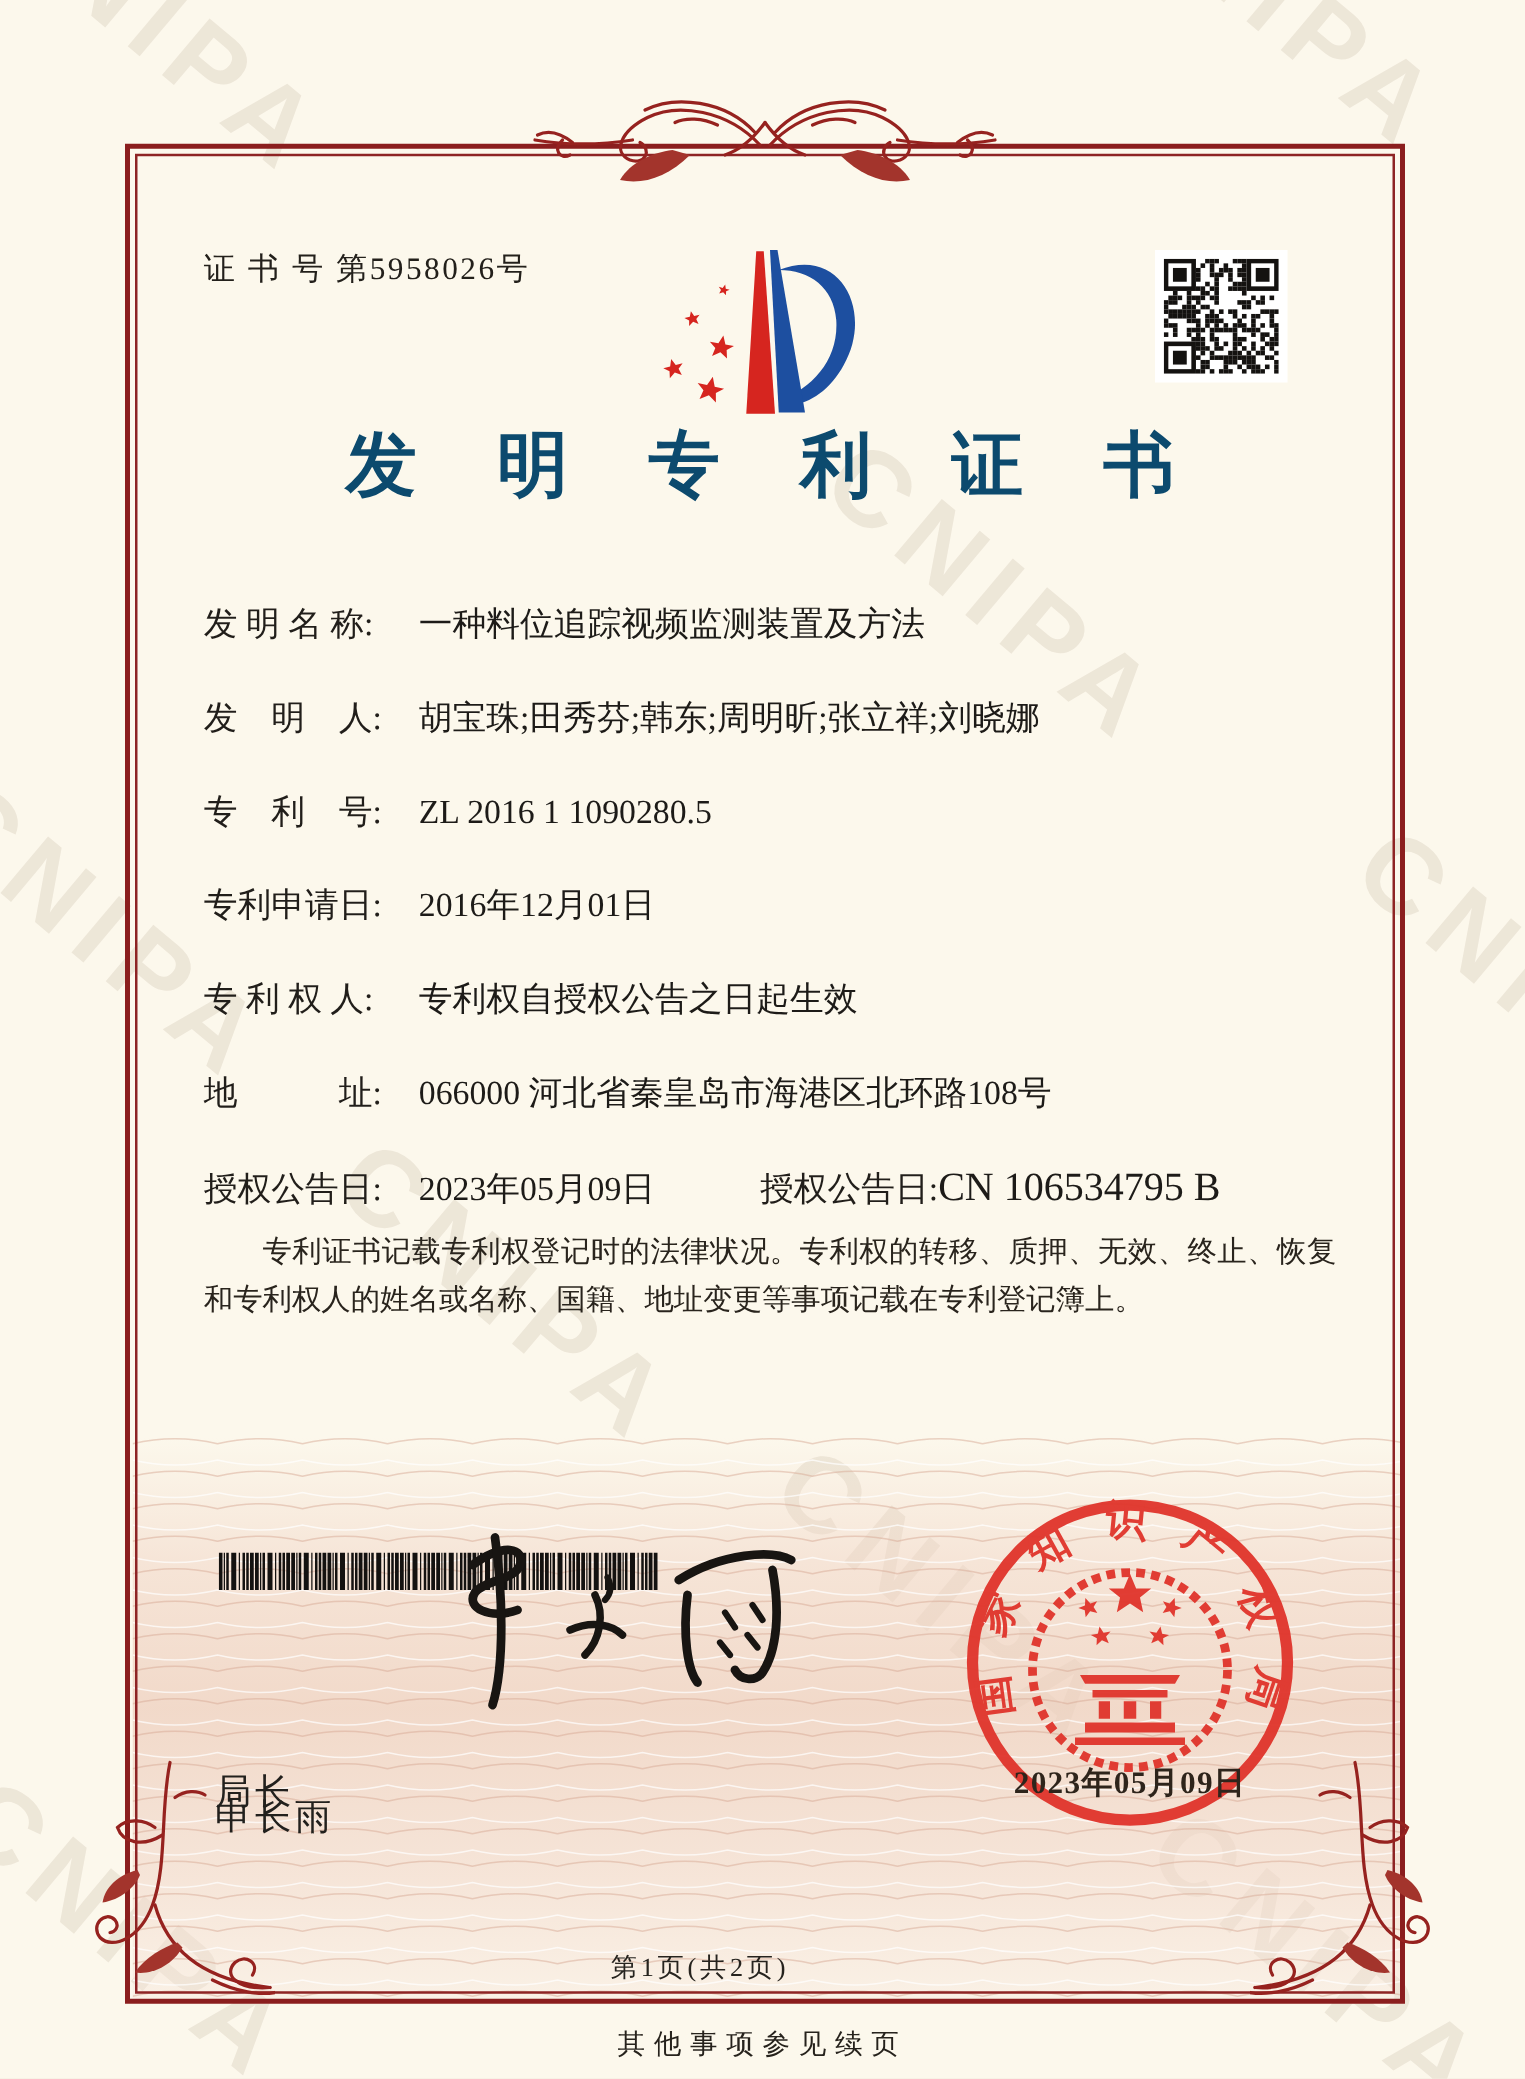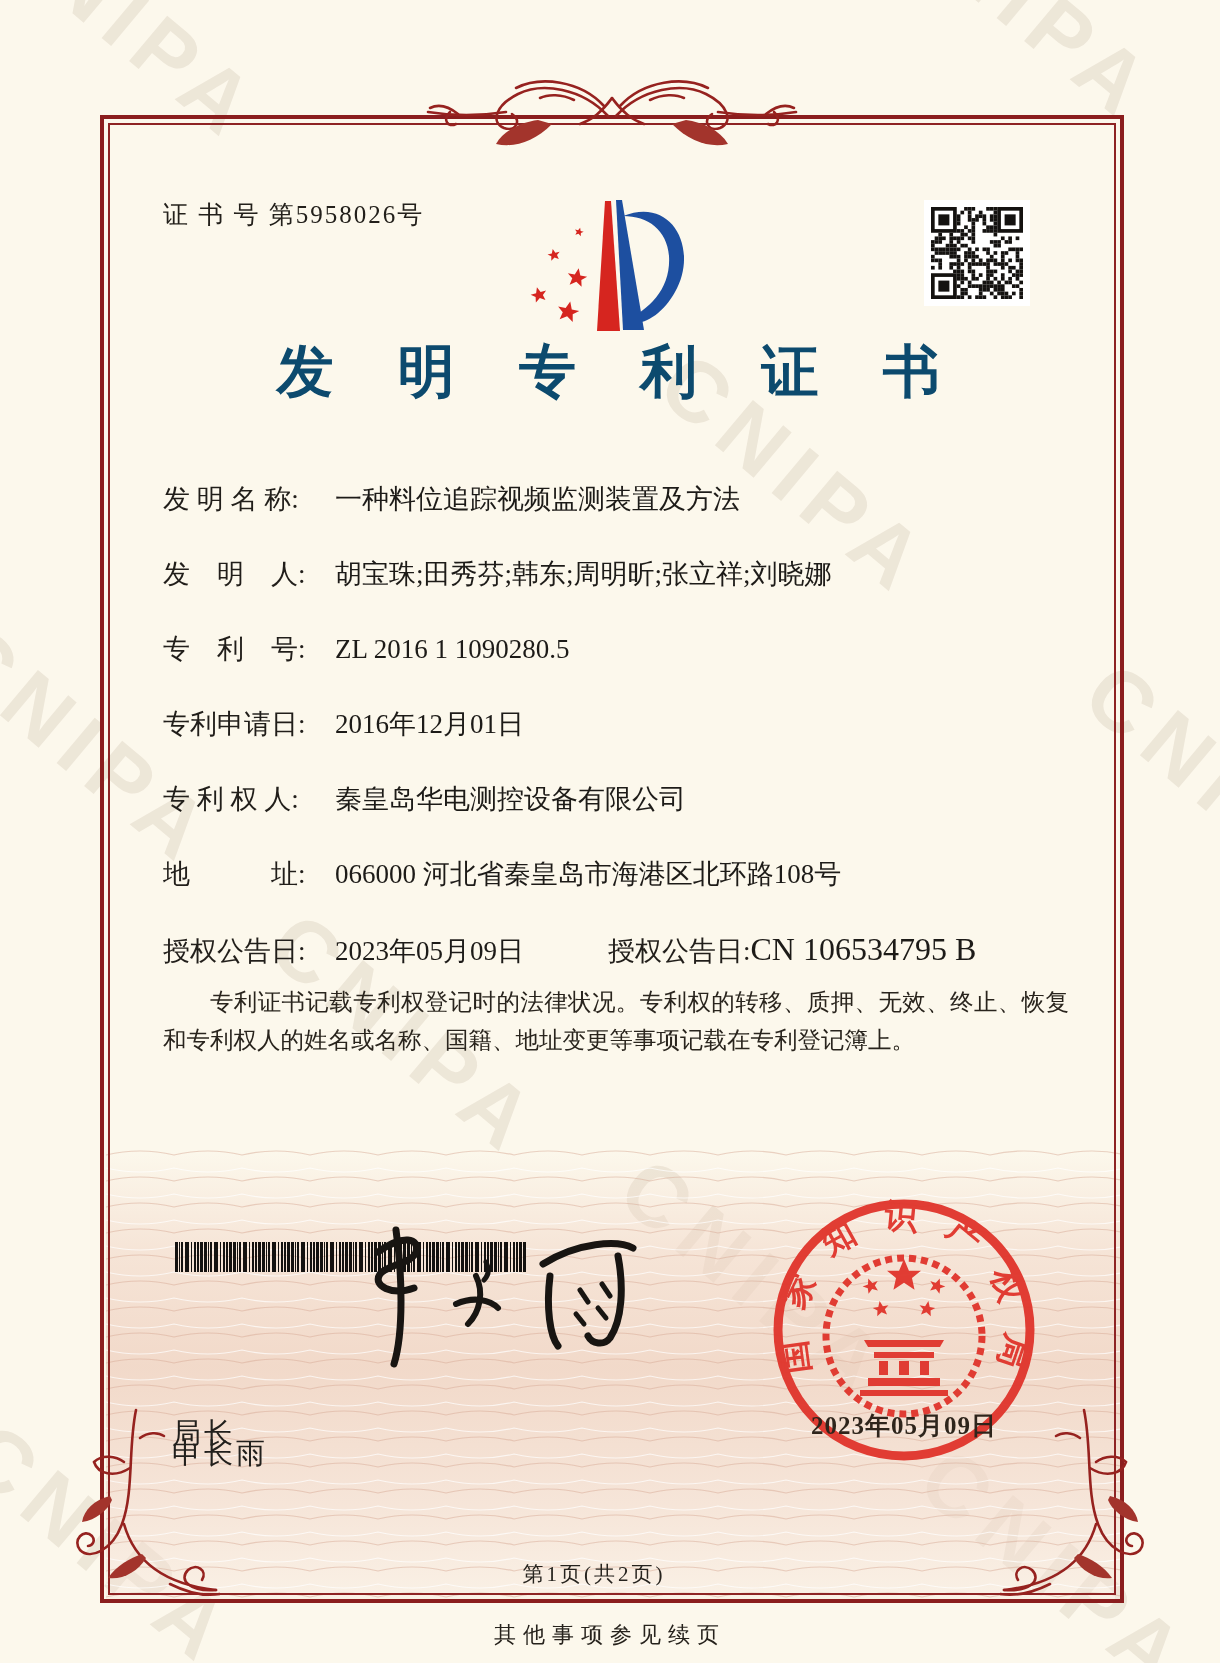--- a/index.html
+++ b/index.html
@@ -55,21 +55,21 @@
   .paras p + p{margin-top:13px;}
   
   .barcode{position:absolute;left:175px;top:1242px;line-height:0;}
   .director{position:absolute;left:172px;font-size:29px;
     font-family:"Liberation Sans", sans-serif;color:#22201d;letter-spacing:3px;}
   .director.t1{top:1414px;}
   .director.t2{top:1434px;}
   .signature{position:absolute;left:318px;top:1212px;}
   .seal{position:absolute;left:768px;top:1194px;}
   .page-no{position:absolute;left:100px;top:1560px;width:920px;text-align:center;
-    font-size:21px;letter-spacing:3px;color:#26231e;padding-left:34px;}
+    font-size:21px;letter-spacing:3px;color:#26231e;}
   .cont-note{position:absolute;left:0;top:1620px;width:1220px;text-align:center;
     font-size:22px;letter-spacing:7px;color:#26221c;}
   
   .flour-top{position:absolute;left:422px;top:72px;}
   .flour-bl{position:absolute;left:50px;top:1408px;}
   .flour-br{position:absolute;left:1000px;top:1408px;}
 </style>
 </head>
 <body>
 
@@ -449,21 +449,21 @@
   <div class="row" style="top:556px">
     <span class="lbl">发　明　人:</span><span class="val">胡宝珠;田秀芬;韩东;周明昕;张立祥;刘晓娜</span>
   </div>
   <div class="row" style="top:631px">
     <span class="lbl">专　利　号:</span><span class="val">ZL 2016 1 1090280.5</span>
   </div>
   <div class="row" style="top:706px">
     <span class="lbl">专利申请日:</span><span class="val">2016年12月01日</span>
   </div>
   <div class="row" style="top:781px">
-    <span class="lbl">专 利 权 人:</span><span class="val">秦皇岛华电测控设备有限公司</span>
+    <span class="lbl">专 利 权 人:</span><span class="val">专利权自授权公告之日起生效</span>
   </div>
   <div class="row" style="top:856px">
     <span class="lbl">地　　　址:</span><span class="val">066000 河北省秦皇岛市海港区北环路108号</span>
   </div>
   <div class="row grant" style="top:931px">
     <span class="lbl">授权公告日:</span><span class="val1">2023年05月09日</span><span class="lbl2">授权公告日:</span><span class="val2">CN 106534795 B</span>
   </div>
 
   <div class="paras">
     <p>专利证书记载专利权登记时的法律状况。专利权的转移、质押、无效、终止、恢复和专利权人的姓名或名称、国籍、地址变更等事项记载在专利登记簿上。</p>

